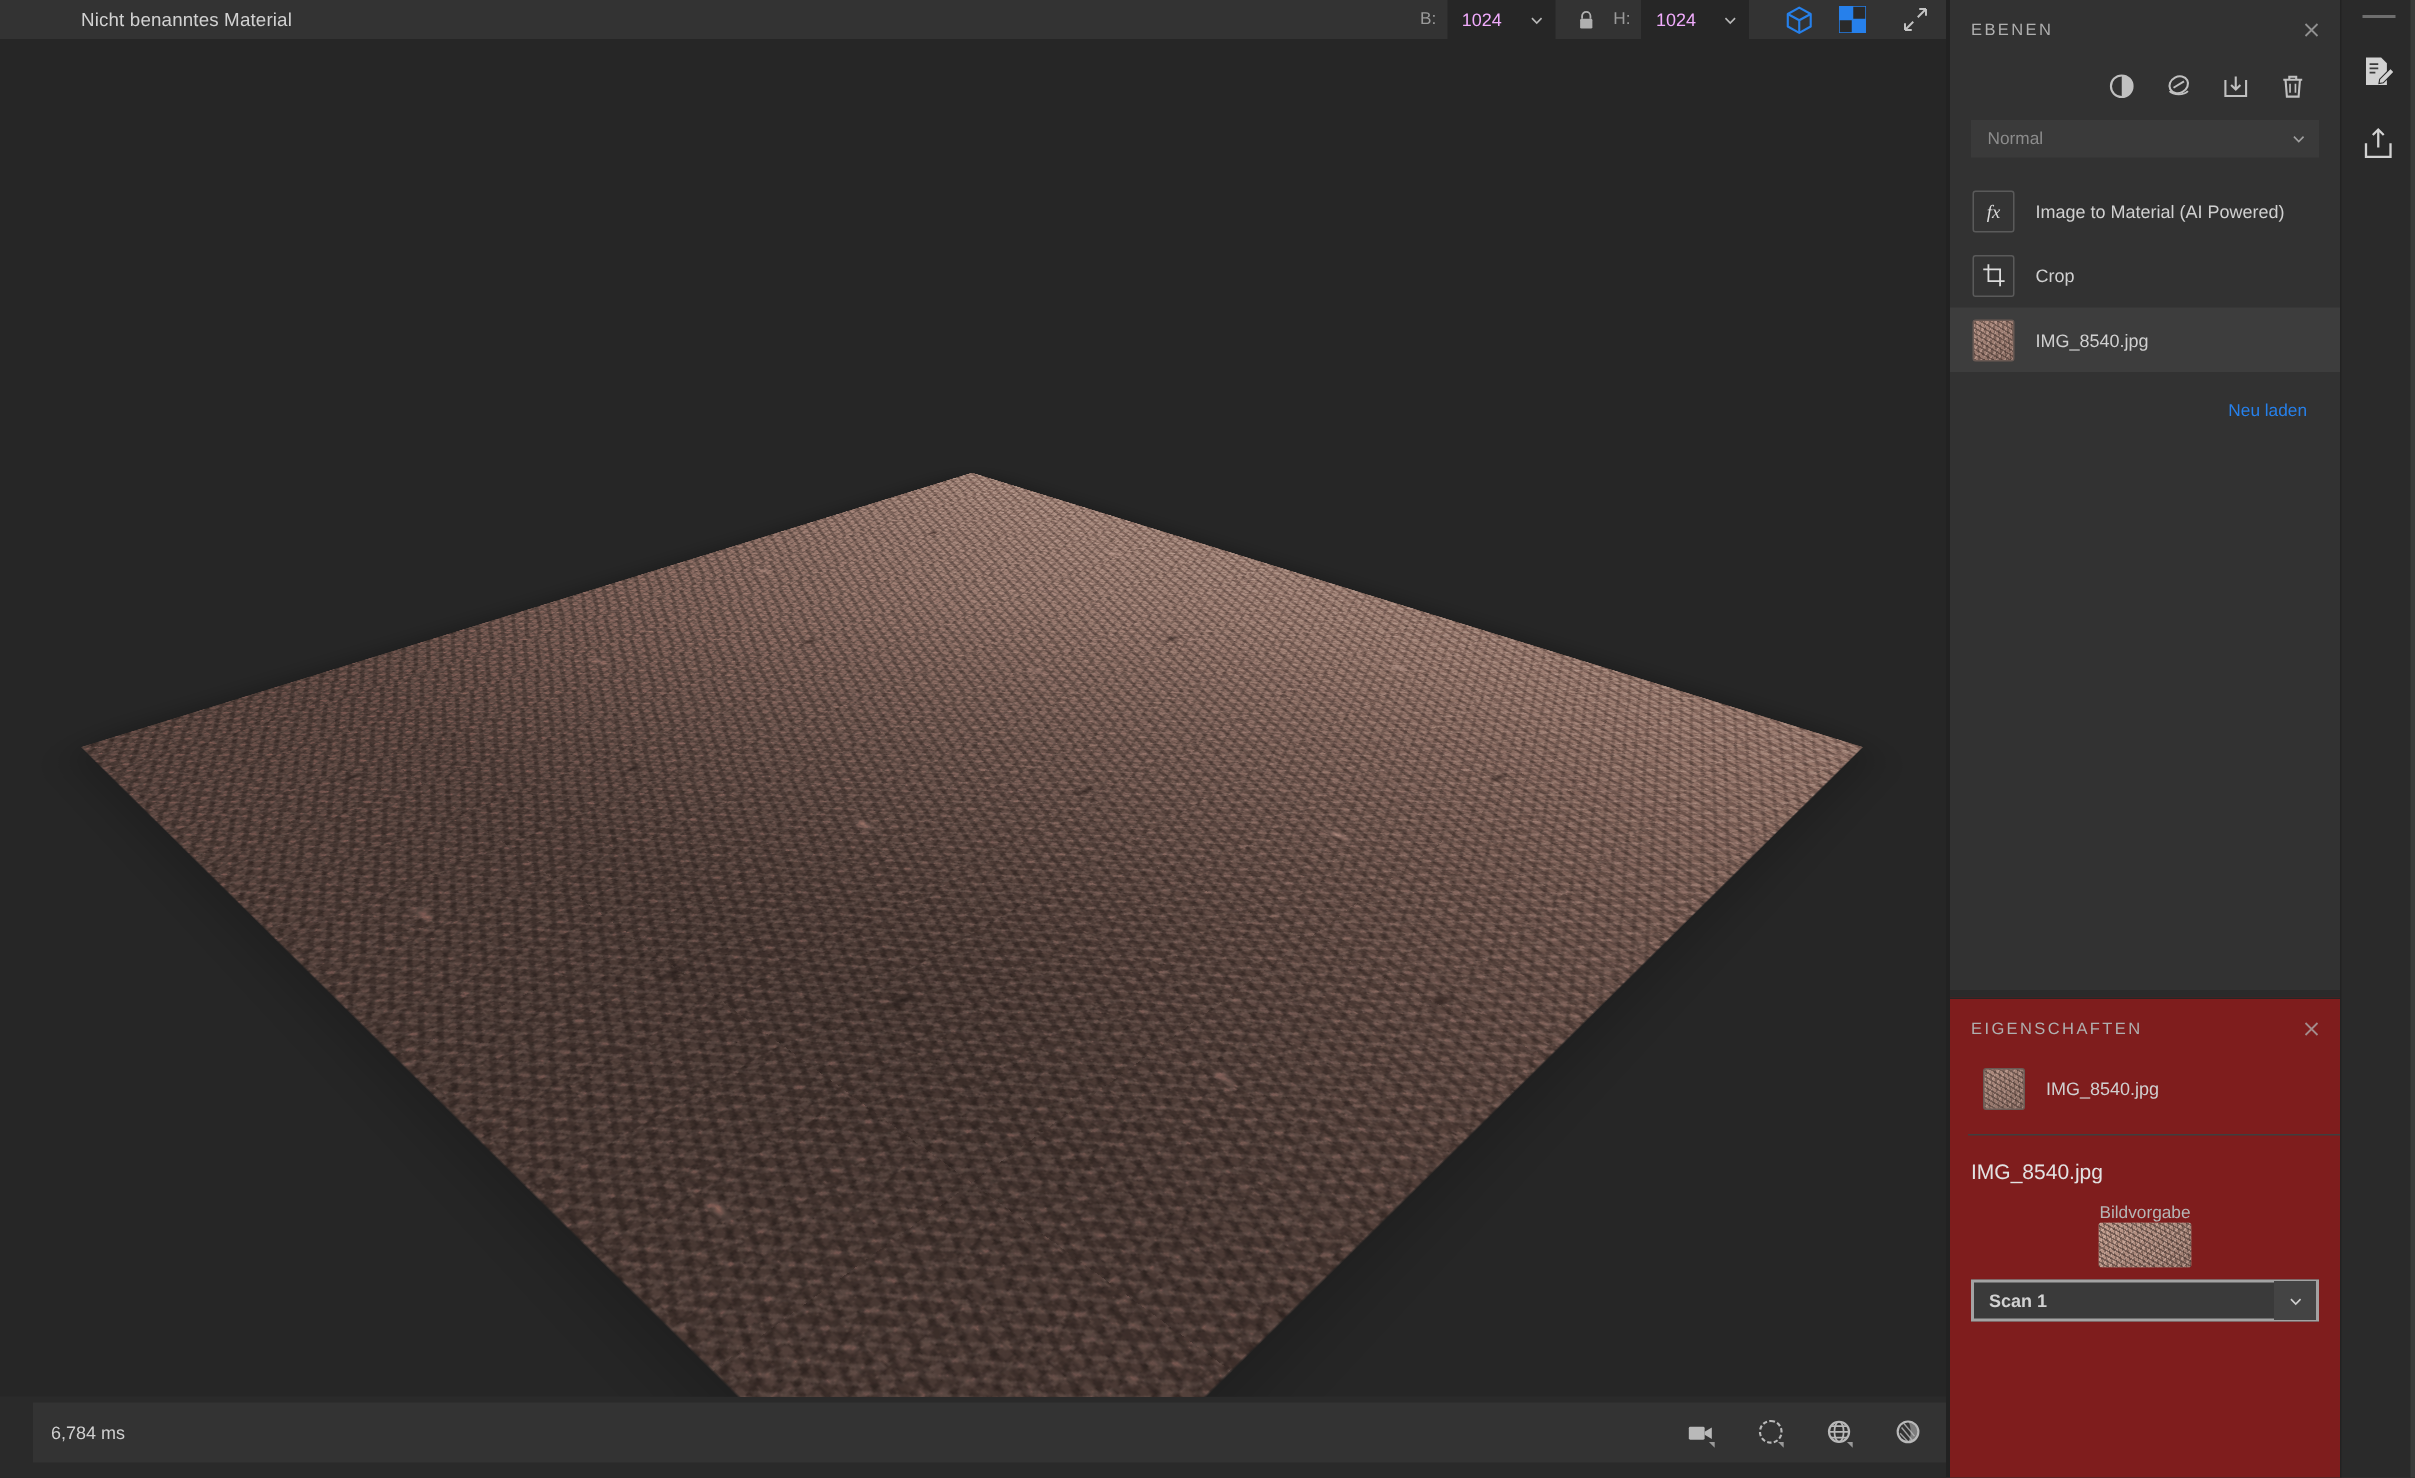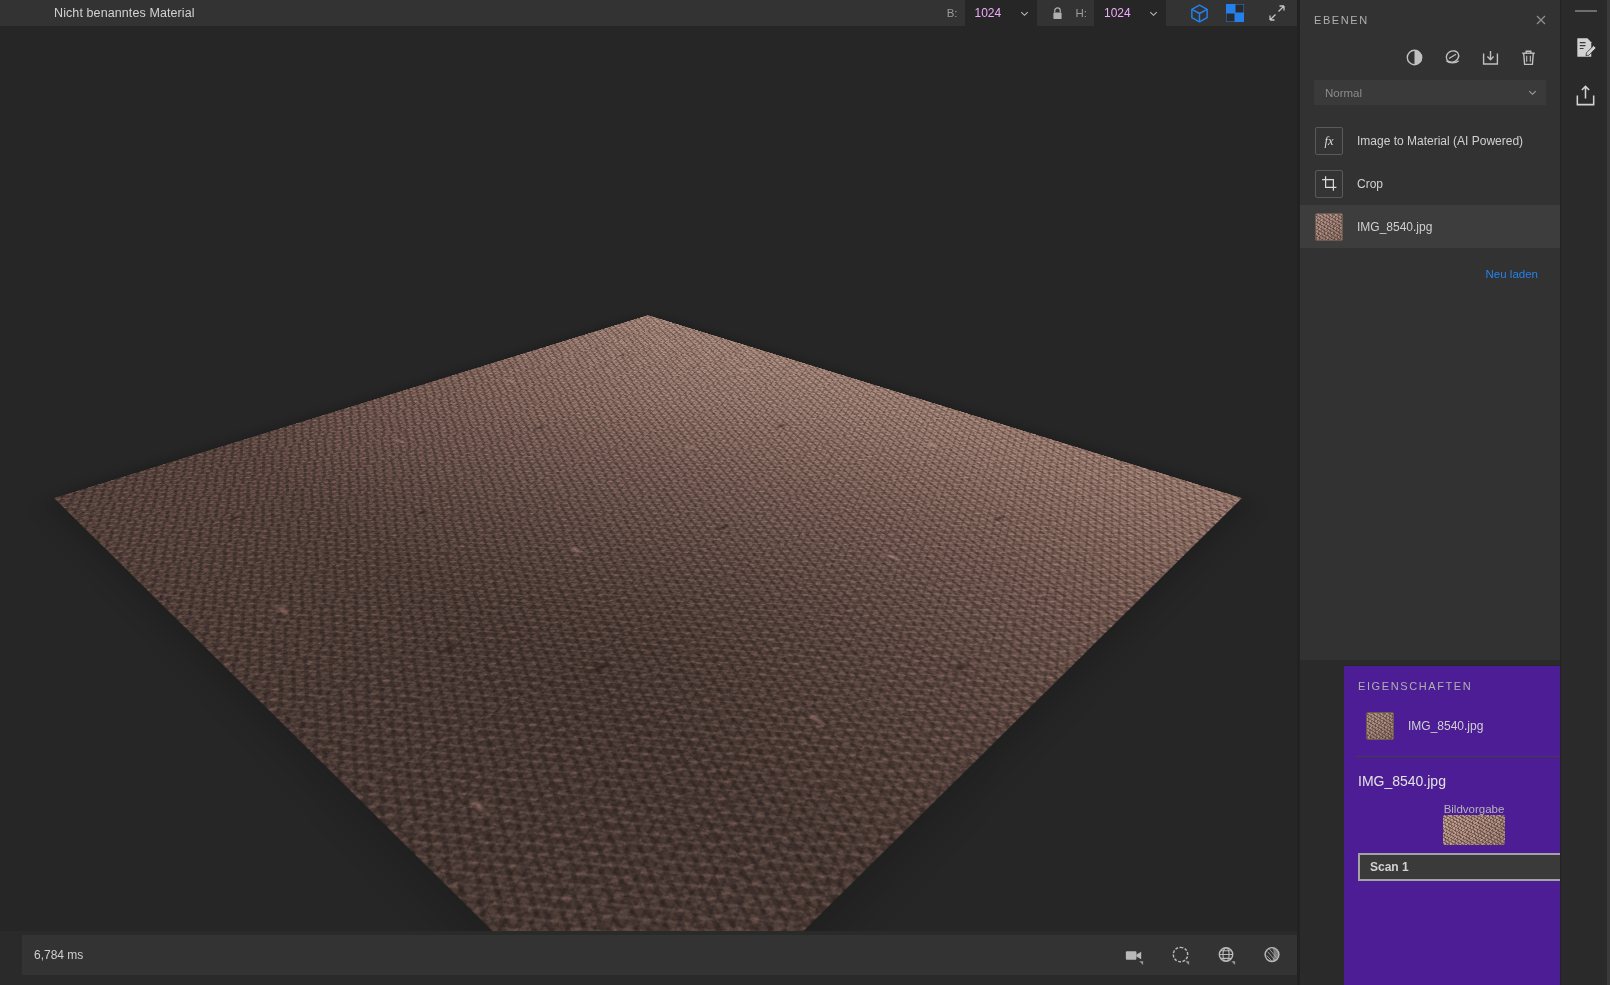--- a/index.html
+++ b/index.html
@@ -160,21 +160,21 @@
       repeating-linear-gradient(84deg, rgba(44,32,29,.3) 0 1px, rgba(0,0,0,0) 1px 3px),
       linear-gradient(150deg, #b08e81, #8b6e64);
   }
   .layer-label { font-size: 12px; color: #d0d0d0; margin-left: 14px; }
   #reload-row { display: flex; justify-content: flex-end; padding: 20px 22px 0 0; }
   #reload-link { font-size: 11.5px; color: #2680eb; cursor: pointer; }
 
   
   #props-panel {
     position: absolute; left: 0; top: 665px; width: 260px; height: 320px;
-    background: #4c1d95; border-top: 1px solid #262626; margin-left: 44px;
+    background: #7f1d1d; border-top: 1px solid #262626;
   }
   #props-selected {
     display: flex; align-items: center; padding: 0 14px 0 22px; height: 40px;
   }
   #props-sel-label { font-size: 12px; color: #d0d0d0; margin-left: 14px; }
   #props-divider { height: 1px; background: #3f3f3f; margin: 10px 0 0 12px; }
   #props-file-title {
     font-size: 14px; color: #e2e2e2; padding: 16px 0 0 14px;
   }
   .prop-row {

